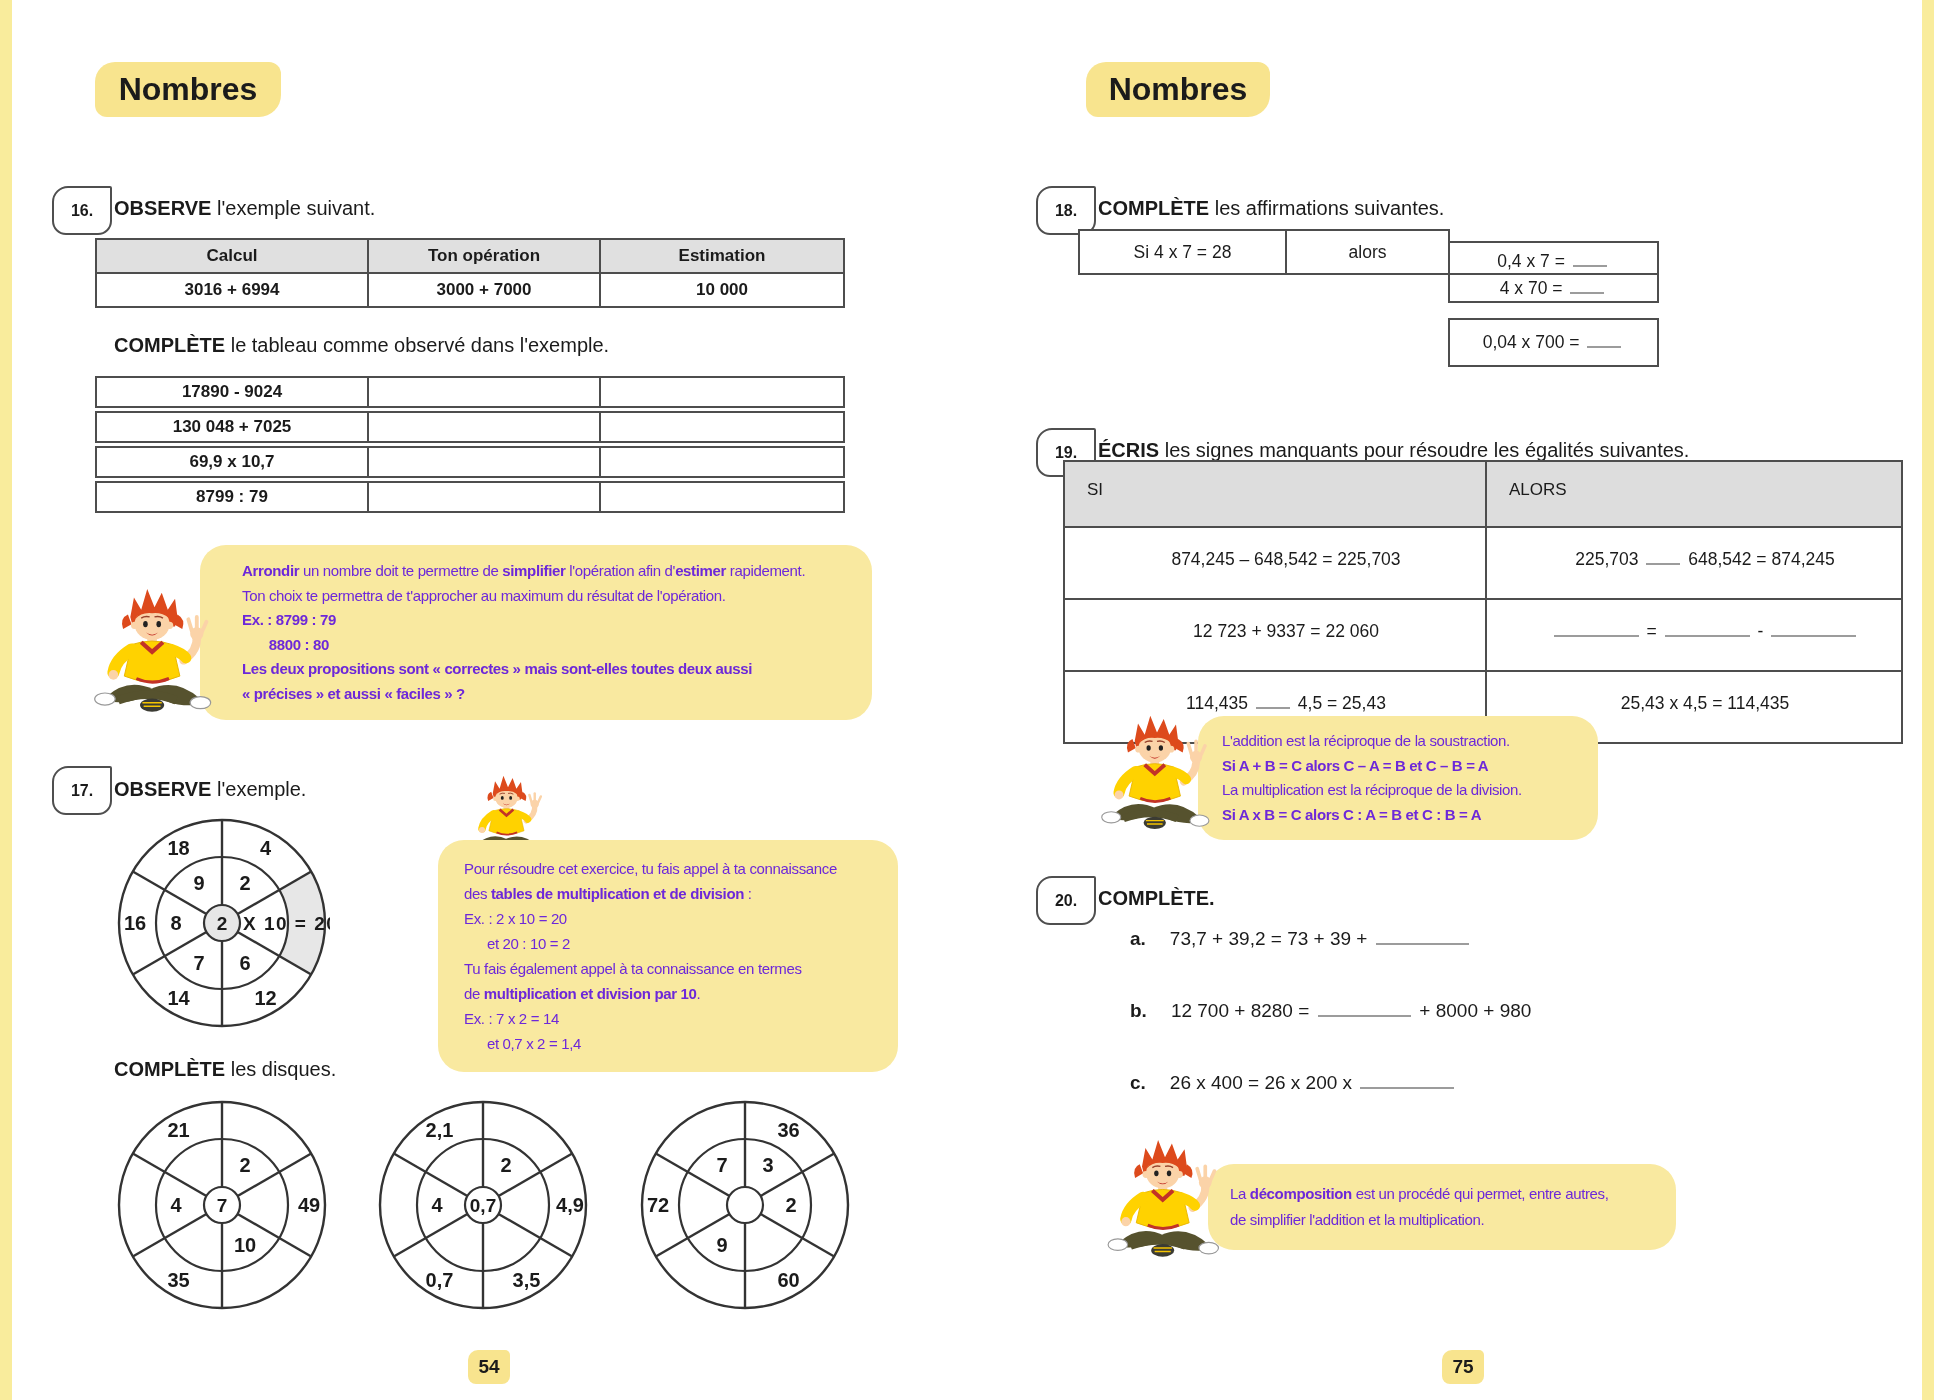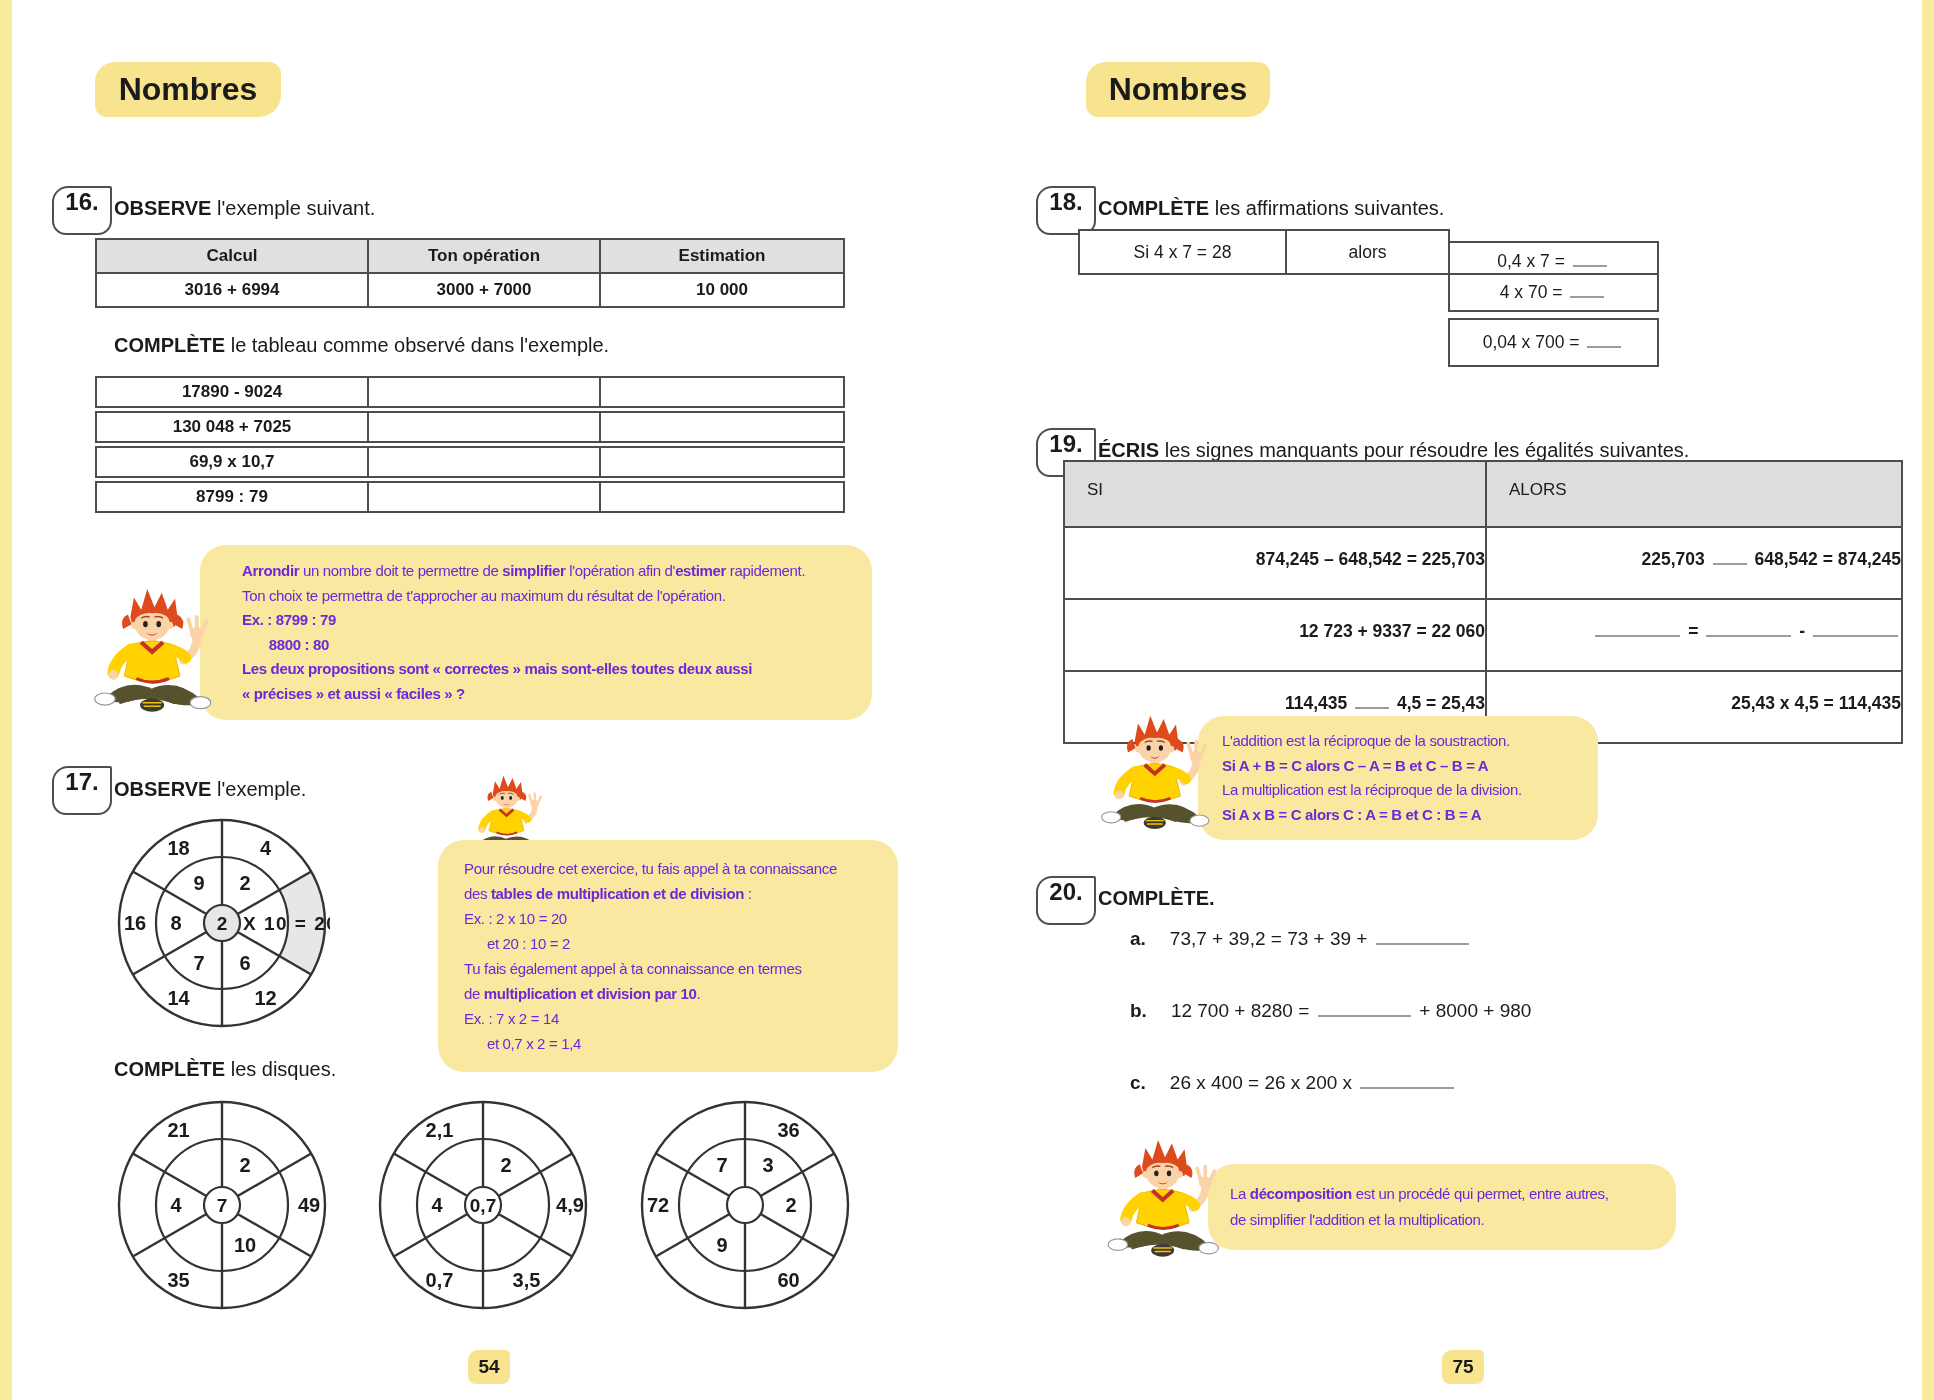--- a/index.html
+++ b/index.html
@@ -7,22 +7,22 @@
           font-family:"Liberation Sans",sans-serif;color:#1b1b1b;overflow:hidden;}
   .strip{position:absolute;top:0;bottom:0;width:12px;background:#F9EC9C;}
   .strip.l{left:0;} .strip.r{right:0;}
 
   .secbadge{position:absolute;height:55px;background:#F8E48E;border-radius:20px 12px 22px 12px;
             display:flex;align-items:center;justify-content:center;font-size:32px;font-weight:bold;
             padding:0 4px;}
   .pagenum{position:absolute;width:42px;height:34px;background:#F8E48E;border-radius:10px 5px 8px 8px;
            display:flex;align-items:center;justify-content:center;font-weight:bold;font-size:19px;}
   .exnum{position:absolute;width:56px;height:45px;border:2.5px solid #4f4f4f;
-         border-radius:16px 2px 14px 14px;background:#fff;display:flex;align-items:flex-start;
-         justify-content:center;font-weight:bold;font-size:24px;}
+         border-radius:16px 2px 14px 14px;background:#fff;display:flex;align-items:center;
+         justify-content:center;font-weight:bold;font-size:16px;}
   .extitle{position:absolute;font-size:20px;white-space:nowrap;}
   .extitle b{font-weight:bold;}
 
   table.tA{position:absolute;border-collapse:collapse;table-layout:fixed;}
   .tA th,.tA td{border:2px solid #4d4d4d;text-align:center;font-size:17px;font-weight:bold;height:32px;padding:0;}
   .tA th{background:#E0E0E0;}
   table.tB{position:absolute;border-collapse:separate;border-spacing:0 3px;table-layout:fixed;}
   .tB td{border:2px solid #4d4d4d;border-left:none;text-align:center;font-size:17px;font-weight:bold;height:28px;padding:0;}
   .tB td:first-child{border-left:2px solid #4d4d4d;}
 
@@ -33,21 +33,21 @@
   .mascot.behind{z-index:0;}
 
   .disc{position:absolute;width:216px;height:216px;}
 
   .t18{position:absolute;width:583px;height:140px;}
   .t18c{position:absolute;border:2px solid #4d4d4d;box-sizing:border-box;background:#fff;
         display:flex;align-items:center;justify-content:center;font-size:17.5px;}
 
   table.t19{position:absolute;border-collapse:collapse;table-layout:fixed;}
   .t19 th{background:#DDDDDD;font-weight:400;text-align:left;height:56px;font-size:17px;}
-  .t19 td{height:62px;font-size:17.5px;font-weight:700;text-align:right;margin-top:33px;}
+  .t19 td{height:62px;font-size:17.5px;font-weight:400;text-align:center;margin-top:33px;}
   .t19 th,.t19 td{border:2px solid #4d4d4d;padding:0 0 8px 22px;}
 
   .eq{position:absolute;font-size:19px;display:flex;gap:24px;white-space:nowrap;align-items:baseline;}
   .eq .lab{font-weight:bold;}
 
   .blank{display:inline-block;height:13px;border-bottom:2px solid #9c9c9c;margin:0 3px;}
 </style>
 </head>
 <body>
 
@@ -262,21 +262,21 @@
   <div class="t18" style="left:1078px;top:229px">
     <div class="t18c" style="left:0;top:0;width:209px;height:46px">
       <span>Si 4 x 7 = 28</span>
     </div>
     <div class="t18c" style="left:207px;top:0;width:165px;height:46px">
       <span>alors</span>
     </div>
     <div class="t18c" style="left:370px;top:12px;width:211px;height:40px">
       <span><span>0,4 x 7 = </span><span class="blank" style="width: 34px;"></span></span>
     </div>
-    <div class="t18c" style="left:370px;top:44px;width:211px;height:39px">
+    <div class="t18c" style="left:370px;top:44px;width:211px;height:30px">
       <span><span>4 x 70 = </span><span class="blank" style="width: 34px;"></span></span>
     </div>
     <div class="t18c" style="left:370px;top:89px;width:211px;height:49px">
       <span><span>0,04 x 700 = </span><span class="blank" style="width: 34px;"></span></span>
     </div>
   </div>
 
   <div class="exnum" style="left:1036px;top:428px">
     <span>19.</span>
   </div>

